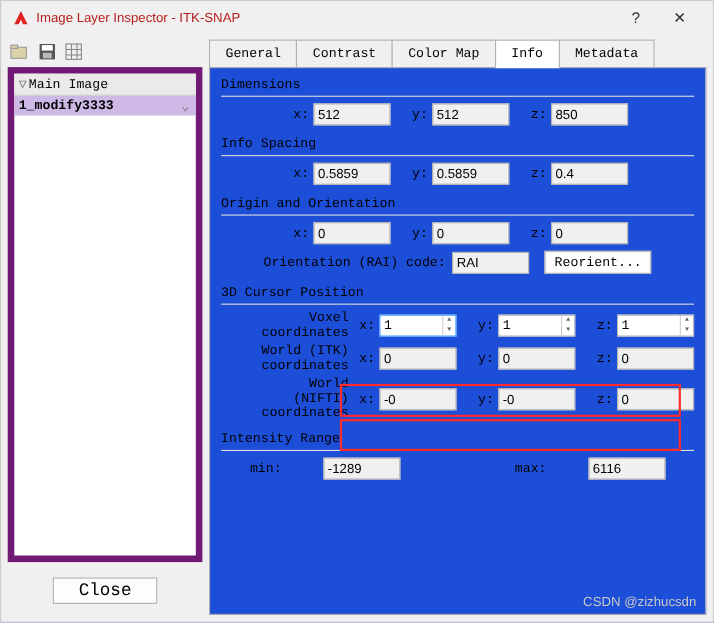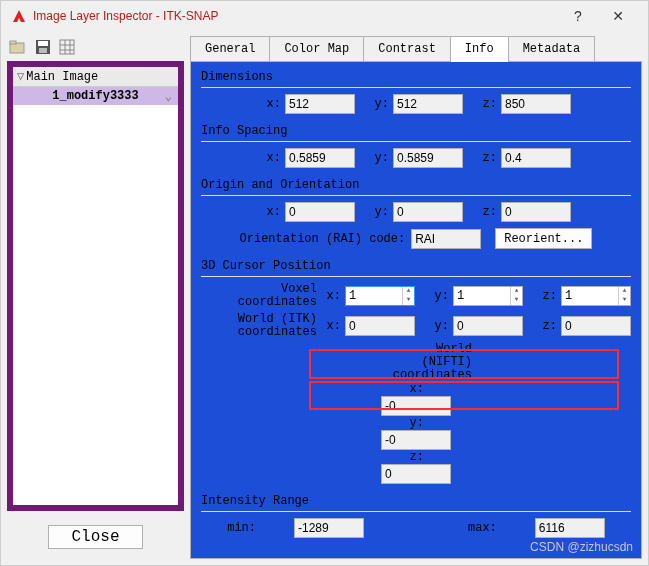--- a/index.html
+++ b/index.html
@@ -8,21 +8,21 @@
   .titlebar { display:flex; align-items:center; padding:6px 10px; height:30px; }
   .titlebar .appicon { width:16px; height:16px; margin-right:6px; }
   .titlebar .title { flex:1; font-family:"Segoe UI",sans-serif; font-size:12px; color:#b91c1c; }
   .titlebar .winbtn { width:40px; text-align:center; font-family:"Segoe UI",sans-serif; font-size:14px; color:#333; }
   .content { display:flex; flex:1; padding:4px 6px 6px 6px; gap:6px; }
   .toolbar { display:flex; gap:8px; padding:4px 2px 6px 2px; }
   .left { width:190px; display:flex; flex-direction:column; }
   .treebox { border:6px solid #701a75; background:#fff; flex:1; }
   .treehdr { background:#eaeaea; padding:2px 4px; border-bottom:1px solid #ccc; font-size:12px; }
   .treehdr .tri { color:#777; margin-right:2px; }
-  .treesel { background:#cdb8e6; padding:2px 4px; font-weight:bold; font-size:12px; position:relative;text-align:center; }
+  .treesel { background:#cdb8e6; padding:2px 4px; font-weight:bold; font-size:12px; position:relative; }
   .treesel .chev { position:absolute; right:6px; color:#777; font-weight:normal; }
   .closebtnwrap { padding:14px 0 10px 0; text-align:center; }
   .closebtn { width:95px; height:24px; background:#fdfdfd; border:1px solid #b0b0b0; font-family:inherit; font-size:16px; }
   .right { flex:1; display:flex; flex-direction:column; }
   .tabs { display:flex; }
   .tab { padding:5px 14px 6px 14px; border:1px solid #b0b0b0; border-bottom:none; background:#f0f0f0; margin-right:-1px; font-size:12px; position:relative; top:1px; }
   .tab.active { background:#fff; z-index:2; }
   .panel { border:1px solid #b0b0b0; background:#1d4ed8; flex:1; padding:8px 10px; position:relative; }
   .section { margin-bottom:10px; }
   .section-title { margin-bottom:3px; font-size:12px; }
@@ -91,22 +91,22 @@
         <div class="treesel"><span>1_modify3333</span><span class="chev">⌄</span></div>
       </div>
       <div class="closebtnwrap">
         <button class="closebtn">Close</button>
       </div>
     </div>
 
     <div class="right">
       <div class="tabs">
         <div class="tab">General</div>
+        <div class="tab">Contrast</div>
         <div class="tab">Color Map</div>
-        <div class="tab">Contrast</div>
         <div class="tab active">Info</div>
         <div class="tab">Metadata</div>
       </div>
 
       <div class="panel">
 
         <div class="section">
           <div class="section-title">Dimensions</div>
             <div class="hr"></div>
           <div class="row">
@@ -198,21 +198,21 @@
             <span class="lb">x:</span>
               <input class="inp ro" readonly="" value="0" style="">
               <span class="gap"></span>
             <span class="lb">y:</span>
               <input class="inp ro" readonly="" value="0" style="">
               <span class="gap"></span>
             <span class="lb">z:</span>
               <input class="inp ro" readonly="" value="0" style="">
           </div>
 
-          <div class="row full" style="flex-direction:column;">
+          <div class="row full" style="">
             <span class="lb-wide" style="white-space:pre-line;">World
 (NIFTI)
 coordinates</span>
             <span class="lb">x:</span>
               <input class="inp ro" readonly="" value="-0" style="">
               <span class="gap"></span>
             <span class="lb">y:</span>
               <input class="inp ro" readonly="" value="-0" style="">
               <span class="gap"></span>
             <span class="lb">z:</span>

